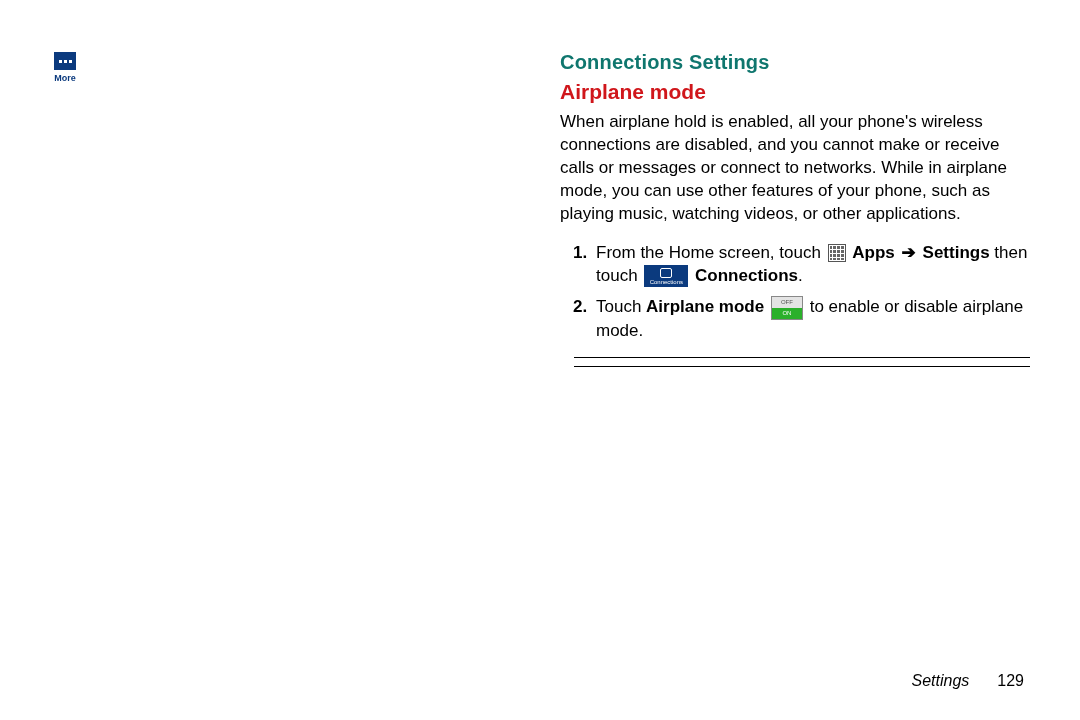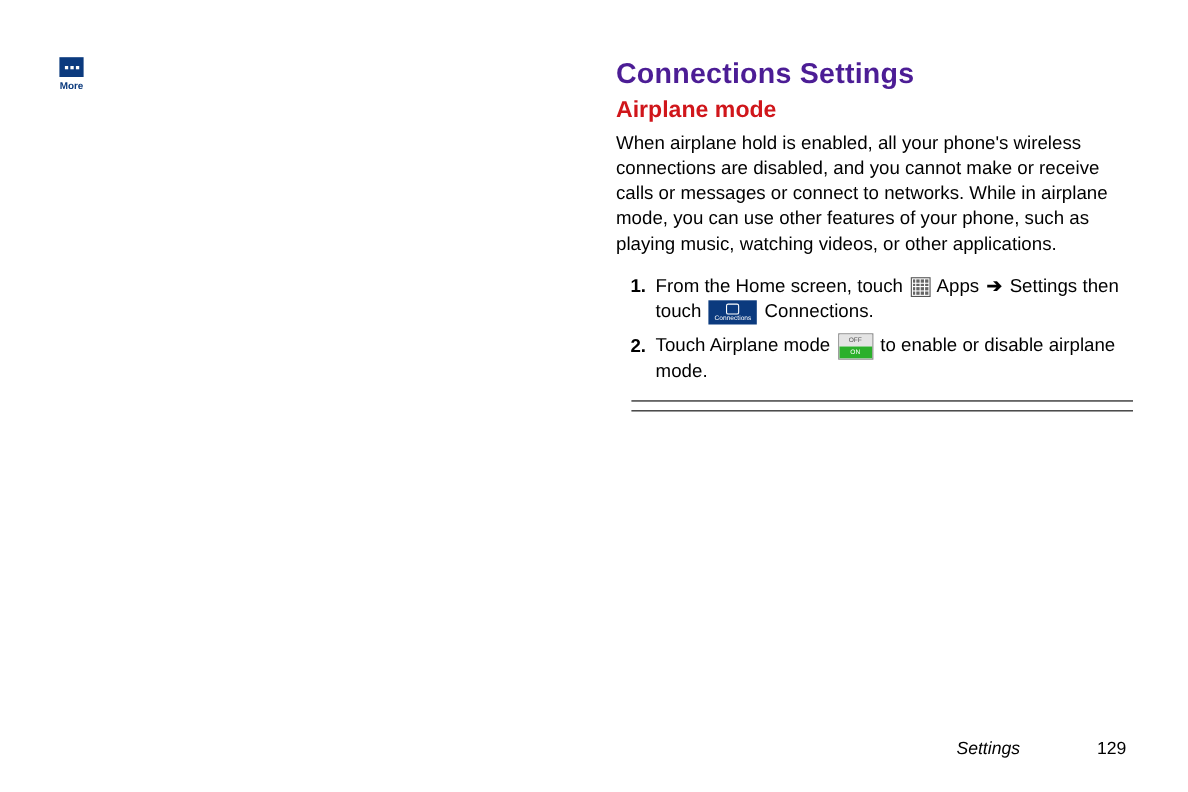--- a/index.html
+++ b/index.html
@@ -59,23 +59,23 @@
     font-size: 9px;
     color: #0b3a7e;
     margin-top: 2px;
     font-weight: bold;
   }
   .more-text b { font-weight: bold; }
   .col p { margin: 0 0 16px 0; }
 
   .col.right { padding-left: 4px; }
   .heading {
-    color: #4c1d95;
+    color: #0f766e;
     font-weight: 800;
-    font-size: 26px;
+    font-size: 20px;
     line-height: 1.25;
     margin: 0 0 4px 0;
     letter-spacing: 0.2px;
     font-family: Verdana, Arial, sans-serif;
   }
   .subheading {
     color: #d0161b;
     font-weight: 800;
     font-size: 21px;
     line-height: 1.25;
@@ -152,30 +152,30 @@
     border-radius:5px;
     background:#3a3a3a;
     vertical-align:middle;
     margin-right:4px;
     position:relative;
   }
   .keybtn::after{
     content:""; position:absolute; right:4px; top:2px;
     width:5px; height:5px; border:1px solid #ccc; border-radius:50%;
   }
-  strong.kw { font-weight:normal; }
+  strong.kw { font-weight:bold; }
   .footer {
     margin-top: auto;
     text-align: right;
     font-size: 16px;
     padding-right: 6px;
     font-style: italic;
   }
   .footer .sec { font-style: italic; margin-right: 28px; }
-  .footer .pg { font-style: normal; margin-left: 42px; }
+  .footer .pg { font-style: normal; }
 </style>
 </head>
 <body>
 
 <div class="page">
   <div class="cols">
 
     <div class="col left">
       <div class="more-row">
         <div class="more-icon">

